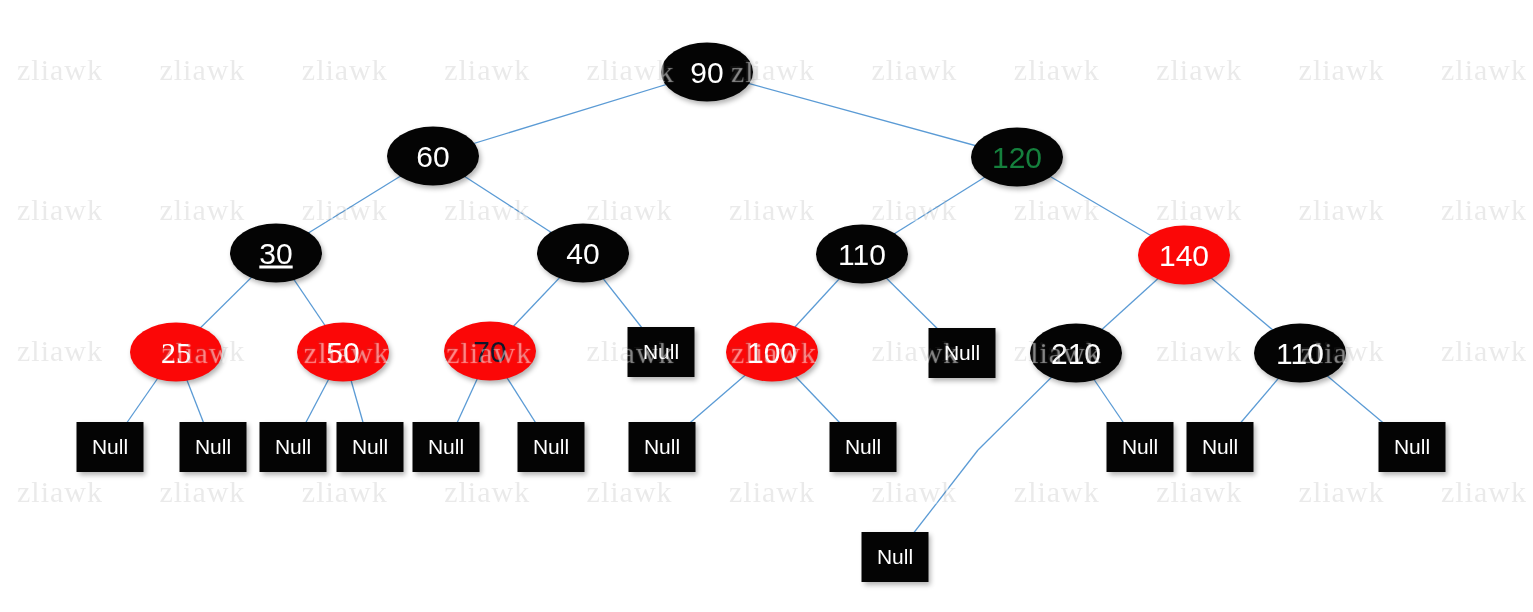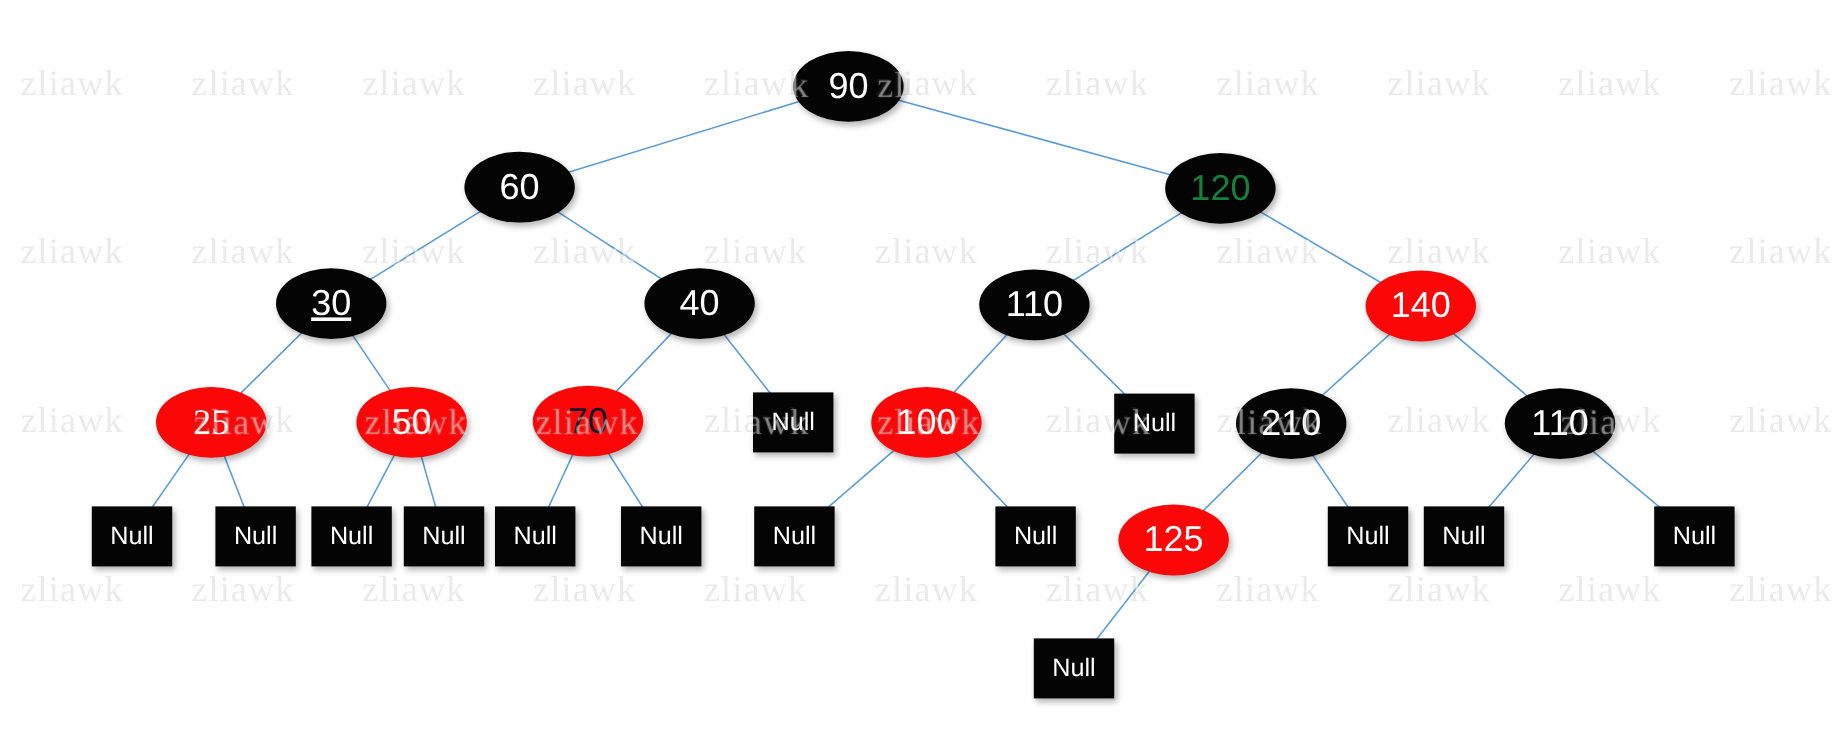--- a/index.html
+++ b/index.html
@@ -166,23 +166,20 @@
         <span>Null</span>
       </div>
       <div class="tree-node rect" style="left: 551px; top: 447px; background: rgb(4, 4, 4); color: rgb(255, 255, 255);">
         <span>Null</span>
       </div>
       <div class="tree-node rect" style="left: 662px; top: 447px; background: rgb(4, 4, 4); color: rgb(255, 255, 255);">
         <span>Null</span>
       </div>
       <div class="tree-node rect" style="left: 863px; top: 447px; background: rgb(4, 4, 4); color: rgb(255, 255, 255);">
         <span>Null</span>
-      </div>
-      <div class="tree-node ellipse" style="left: 978px; top: 450px; background: rgb(251, 7, 7); color: rgb(255, 255, 255);">
-        <span>125</span>
       </div>
       <div class="tree-node rect" style="left: 1140px; top: 447px; background: rgb(4, 4, 4); color: rgb(255, 255, 255);">
         <span>Null</span>
       </div>
       <div class="tree-node rect" style="left: 1220px; top: 447px; background: rgb(4, 4, 4); color: rgb(255, 255, 255);">
         <span>Null</span>
       </div>
       <div class="tree-node rect" style="left: 1412px; top: 447px; background: rgb(4, 4, 4); color: rgb(255, 255, 255);">
         <span>Null</span>
       </div>

